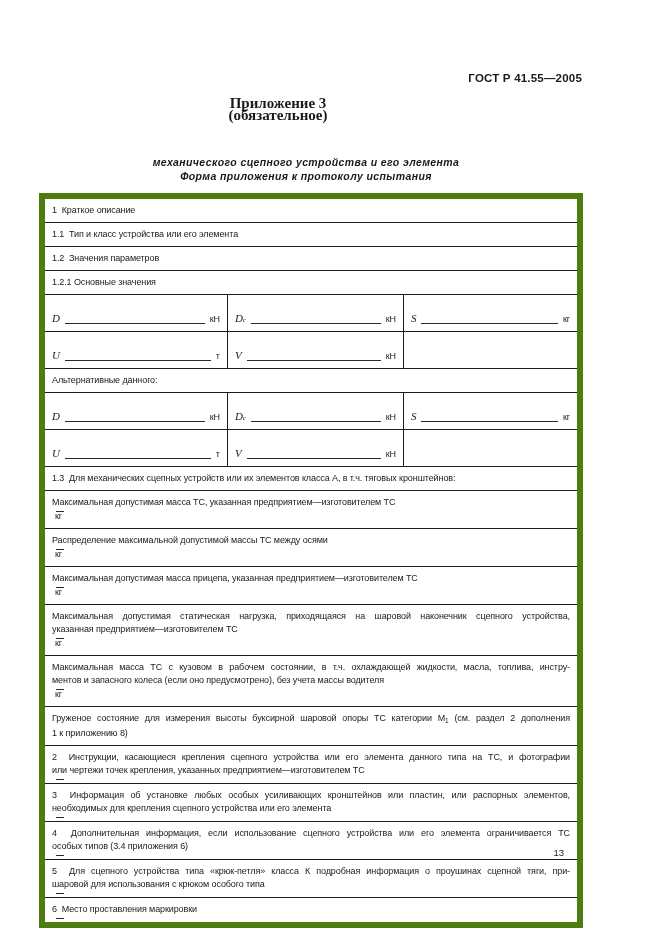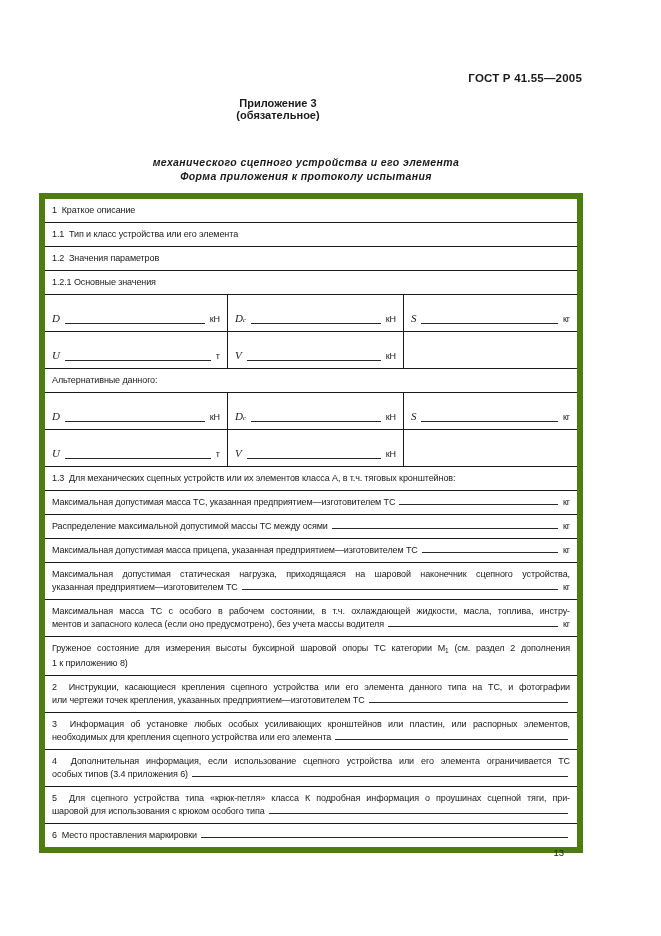--- a/index.html
+++ b/index.html
@@ -17,37 +17,37 @@
   }
   .doc-code {
     position: absolute; top: 65px; right: 79px;
     font-size: 11.5px; font-weight: bold; letter-spacing: 0.2px;
     white-space: pre;
     margin-top: 7px;
   }
   .appendix {
     position: absolute; top: 97px; left: 39px; width: 478px;
     text-align: center; font-weight: bold;
-    font-size: 11px; line-height: 12px;
+    font-size: 15px; line-height: 12px; font-family: Liberation Serif, serif;
   }
   .doc-title {
     position: absolute; top: 156px; left: 39px; width: 534px;
     text-align: center; font-weight: bold; font-style: italic;
     font-size: 10.5px; line-height: 13.5px; letter-spacing: 0.4px;
   }
   .ftable {
     position: absolute; top: 193px; left: 39px; width: 544px;
     box-sizing: border-box;
     border: 6px solid #4d7c0f;
     font-size: 9px; line-height: 13px; letter-spacing: -0.1px;
   }
   .ftable > div + div { border-top: 1px solid #1b1b1b; }
   .row { padding: 5px 7px; }
   .jline { text-align: justify; text-align-last: justify; }
-  .fline { display: flex; align-items: center; }
+  .fline { display: flex; align-items: flex-start; flex-direction: column; }
   .fline .t { white-space: pre; }
   .fill {
     flex: 1 1 auto; min-width: 8px;
     border-bottom: 1px solid #2a2a2a;
     transform: translateY(2px);
     margin: 0 2px 0 4px;
   }
   .unit { white-space: pre; }
   .unit:not(:empty) { padding-left: 3px; }
   .sub { font-size: 6.5px; vertical-align: -2px; }
@@ -213,21 +213,21 @@
     <div class="row">
       <div class="jline">Максимальная допустимая статическая нагрузка, приходящаяся на шаровой наконечник сцепного устройства,</div>
       <div class="fline">
         <span class="t">указанная предприятием—изготовителем ТС</span>
         <span class="fill"></span>
         <span class="unit">кг</span>
       </div>
     </div>
 
     <div class="row">
-      <div class="jline">Максимальная масса ТС с особого в рабочем состоянии, в т.ч. охлаждающей жидкости, масла, топлива, инстру-</div>
+      <div class="jline">Максимальная масса ТС с кузовом в рабочем состоянии, в т.ч. охлаждающей жидкости, масла, топлива, инстру-</div>
       <div class="fline">
         <span class="t">ментов и запасного колеса (если оно предусмотрено), без учета массы водителя</span>
         <span class="fill"></span>
         <span class="unit">кг</span>
       </div>
     </div>
 
     <div class="row">
       <div class="jline">
         <span>Груженое состояние для измерения высоты буксирной шаровой опоры ТС категории М</span><span class="sub">1</span><span> (см. раздел 2 дополнения</span>

